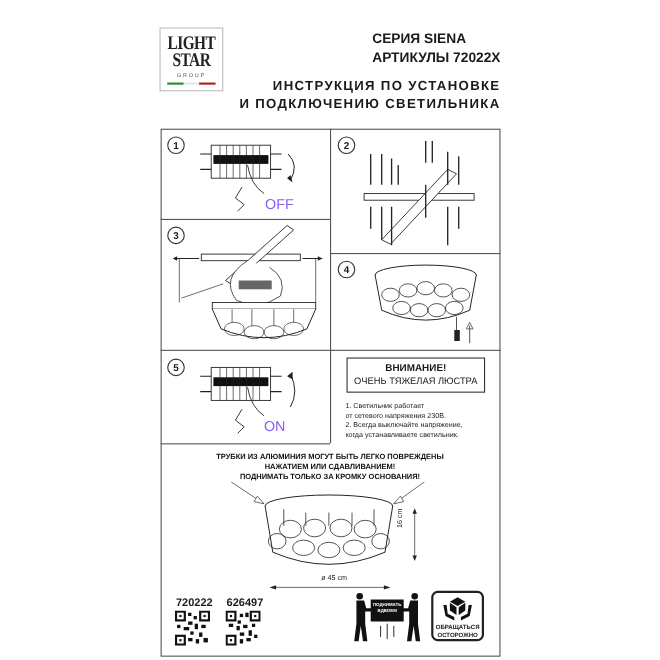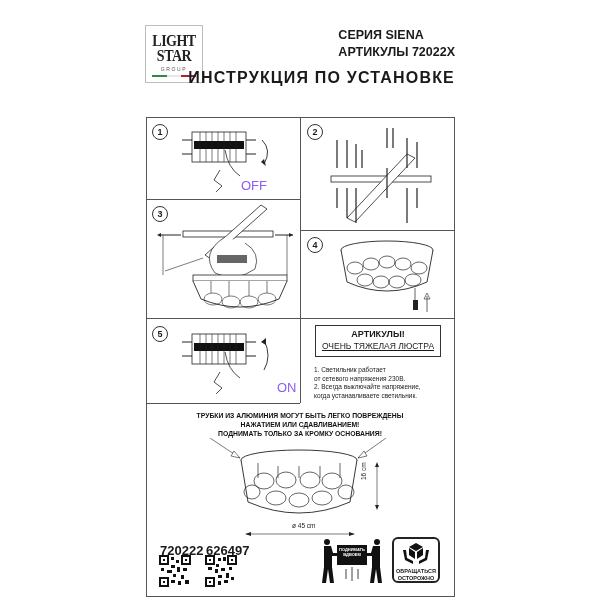--- a/index.html
+++ b/index.html
@@ -6,32 +6,32 @@
   body { width:600px; height:600px; position:relative; overflow:hidden; font-family:"Liberation Sans", sans-serif; color:#1a1a1a; }
   .abs { position:absolute; }
   .logo { left:145px; top:25px; width:58px; height:58px; border:1px solid #bdbdbd; box-sizing:border-box; text-align:center; }
   .logo .l1, .logo .l2 { font-family:"Liberation Serif", serif; font-weight:bold; font-size:14px; line-height:12px; letter-spacing:-0.5px; color:#222; transform:scaleY(1.25); display:block; }
   .logo .l1 { margin-top:9px; }
   .logo .l2 { margin-top:3px; }
   .logo .grp { font-size:5px; letter-spacing:1.6px; color:#555; margin-top:4px; display:block; }
   .logo .flag { display:flex; width:44px; height:2px; margin:3px auto 0; }
   .logo .flag span { flex:1; }
   .hdr-series { right:145px; top:27px; font-weight:bold; font-size:12.5px; text-align:left; line-height:17px; }
-  .hdr-title { right:145px; top:70px; font-weight:bold; font-size:16px; letter-spacing:1.2px; text-align:right; line-height:16px; }
+  .hdr-title { right:145px; top:70px; font-weight:bold; font-size:12px; letter-spacing:1.2px; text-align:right; line-height:16px; }
   .frame { left:146px; top:117px; width:309px; height:480px; border:1px solid #555; box-sizing:border-box; }
   .hline { height:1px; background:#555; }
   .vline { width:1px; background:#555; }
   .stepnum { width:14px; height:14px; border:1px solid #333; border-radius:50%; font-size:9px; font-weight:bold; text-align:center; line-height:14px; background:#fff; }
   .offon { font-size:13px; color:#8b5cf6; }
   .warn-box { left:315px; top:325px; width:126px; height:32px; border:1px solid #333; box-sizing:border-box; text-align:center; }
   .warn-box .t1 { font-weight:bold; font-size:9px; margin-top:3px; }
-  .warn-box .t2 { font-size:8.5px; margin-top:2px;text-decoration:underline; }
+  .warn-box .t2 { font-size:8.5px; margin-top:2px; }
   .notes { left:314px; top:366px; font-size:6.5px; line-height:8.6px; color:#222; }
   .caution { left:160px; top:411px; width:280px; text-align:center; font-weight:bold; font-size:6.8px; line-height:9px; color:#111; }
-  .codes { font-weight:bold; font-size:13px; }
+  .codes { font-weight:bold; font-size:10px; }
   .badge { left:392px; top:537px; width:48px; height:46px; border:2px solid #222; border-radius:6px; box-sizing:border-box; text-align:center; }
   .badge .txt { font-weight:bold; font-size:5.5px; line-height:7px; margin-top:2px; }
   .dim { font-size:6.5px; color:#222; }
 </style>
 </head>
 <body>
 
 <div class="abs logo">
   <span class="l1">LIGHT</span>
   <span class="l2">STAR</span>
@@ -42,20 +42,21 @@
       <span style="background:#b3202a"></span>
   </div>
 </div>
 
 <div class="abs hdr-series">
   <div>СЕРИЯ SIENA</div>
   <div>АРТИКУЛЫ 72022X</div>
 </div>
 <div class="abs hdr-title">
   <div>ИНСТРУКЦИЯ ПО УСТАНОВКЕ</div>
+  <div>И ПОДКЛЮЧЕНИЮ СВЕТИЛЬНИКА</div>
 </div>
 
 <div class="abs frame"></div>
 <div class="abs vline" style="left:300px; top:117px; height:286px;"></div>
 <div class="abs hline" style="left:146px; top:199px; width:154px;"></div>
 <div class="abs hline" style="left:300px; top:230px; width:155px;"></div>
 <div class="abs hline" style="left:146px; top:318px; width:309px;"></div>
 <div class="abs hline" style="left:146px; top:403px; width:154px;"></div>
 
 <div class="abs stepnum" style="left:152px; top:124px;">1</div>
@@ -167,24 +168,24 @@
       <line x1="50" y1="4" x2="50" y2="34"></line>
       <line x1="56" y1="4" x2="56" y2="34"></line>
   </g>
   <line x1="66" y1="12" x2="76" y2="12" stroke="#222"></line>
     <line x1="66" y1="26" x2="76" y2="26" stroke="#222"></line>
   <path d="M45 22 Q48 40 60 48" fill="none" stroke="#222" stroke-width="0.8"></path>
   <path d="M40 42 L34 52 L42 58 L36 64" fill="none" stroke="#222" stroke-width="0.8"></path>
   <path d="M84 40 Q92 26 84 10" fill="none" stroke="#222" stroke-width="0.9"></path>
   <polygon points="81,12 86,8 86,15" fill="#222"></polygon>
 </svg>
-<div class="abs offon" style="left:240px; top:380px;margin-left:37px;">ON</div>
+<div class="abs offon" style="left:240px; top:380px;">ON</div>
 
 <div class="abs warn-box">
-  <div class="t1">АРТИКУЛЫ!</div>
+  <div class="t1">ВНИМАНИЕ!</div>
   <div class="t2">ОЧЕНЬ ТЯЖЕЛАЯ ЛЮСТРА</div>
 </div>
 <div class="abs notes">
   <div>1. Светильник работает</div>
   <div>от сетевого напряжения 230В.</div>
   <div>2. Всегда выключайте напряжение,</div>
   <div>когда устанавливаете светильник.</div>
 </div>
 
 <div class="abs caution">

